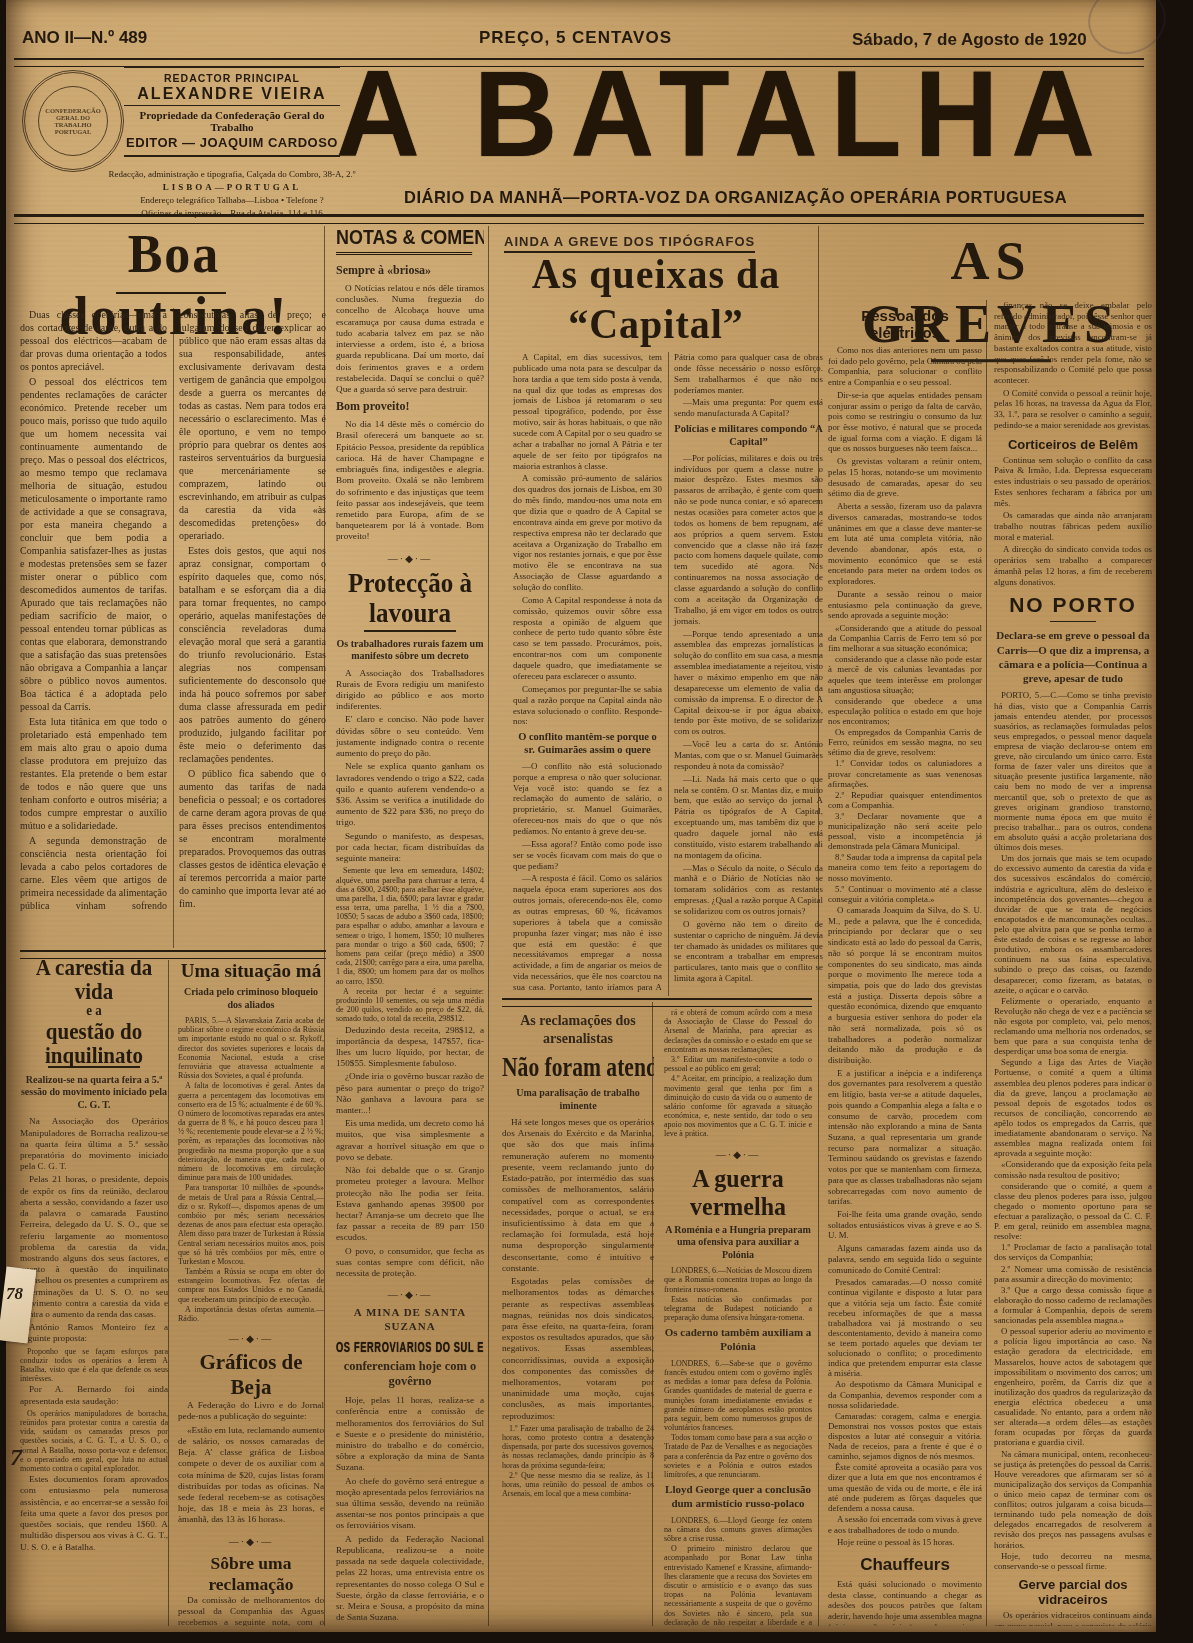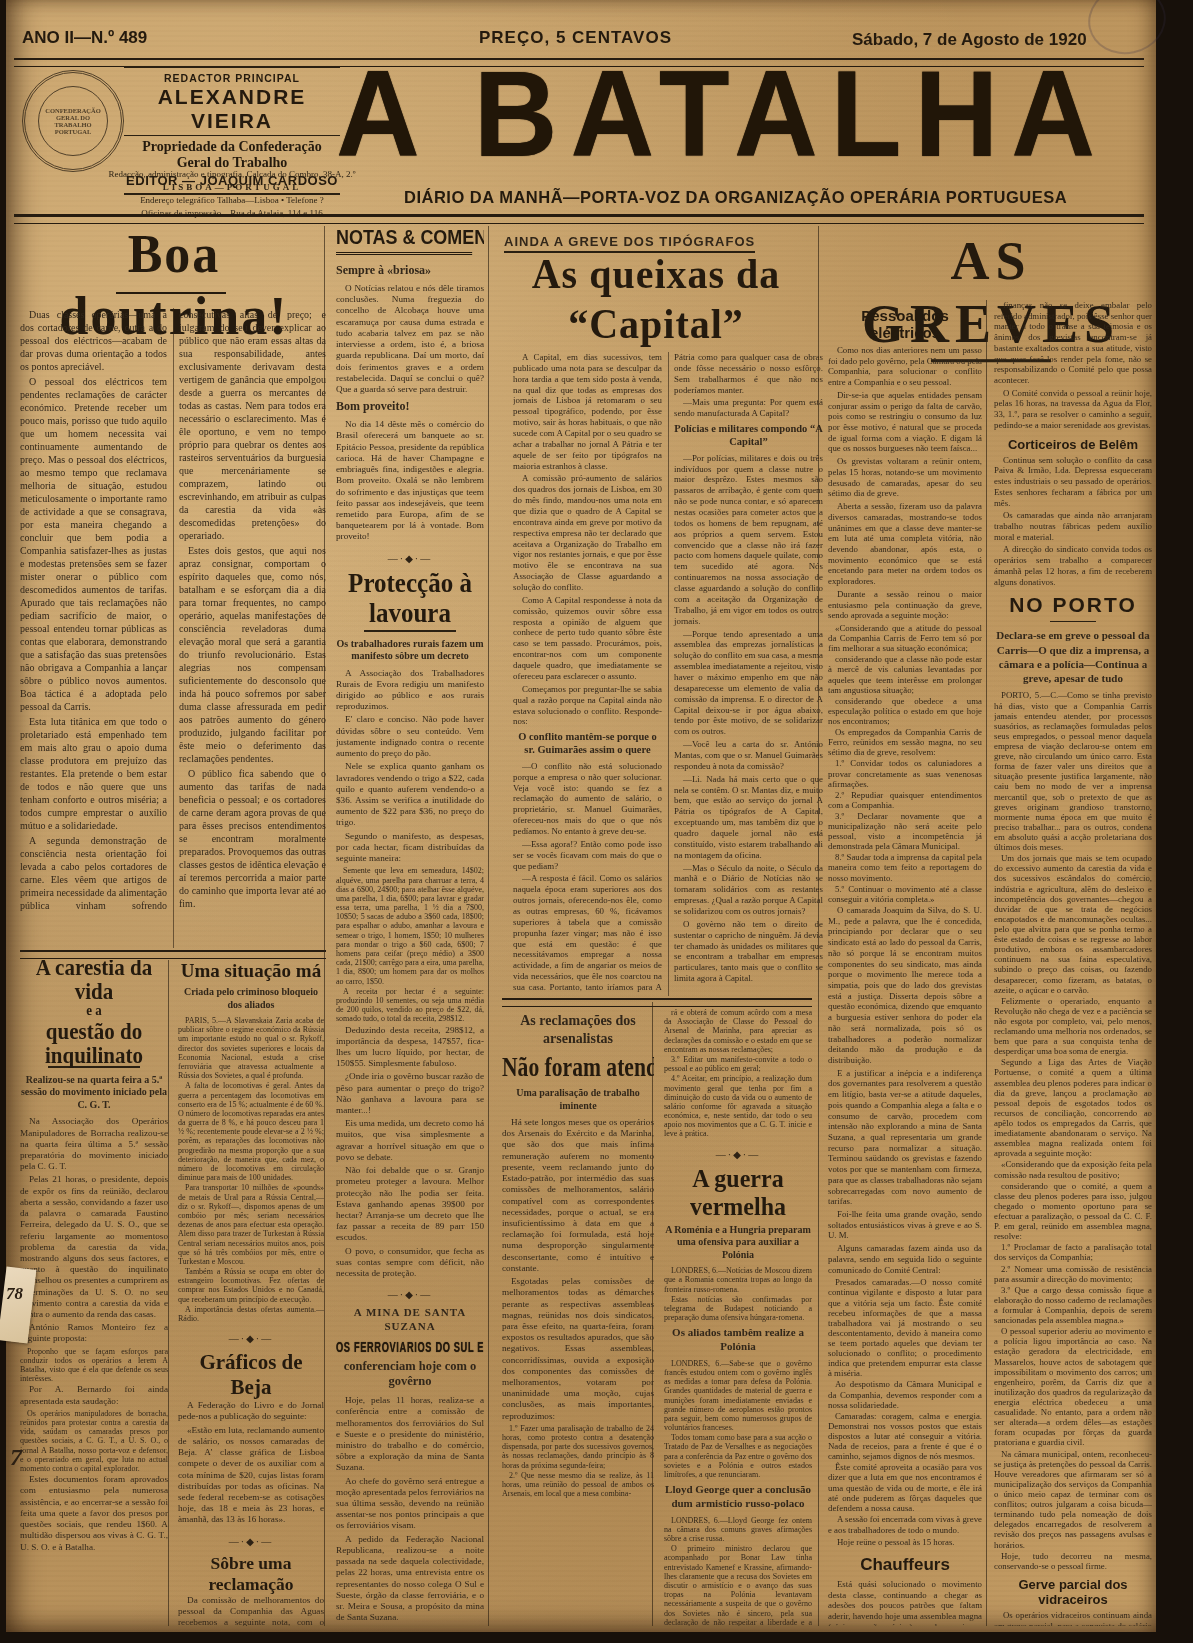--- a/index.html
+++ b/index.html
@@ -20,22 +20,22 @@
   
   .infobar{position:absolute;left:8px;top:28px;width:1130px;height:28px;font-family:"Liberation Sans",sans-serif;font-weight:bold;font-size:17px;color:#241a0e;}
   .infobar .issue{position:absolute;left:8px;top:0;}
   .infobar .price{position:absolute;left:465px;top:0;letter-spacing:1px;}
   .infobar .date{position:absolute;left:838px;top:2px;}
   .rule-dbl{position:absolute;left:8px;width:1130px;height:6px;border-top:2px solid #261c10;border-bottom:1px solid #261c10;}
   .seal{position:absolute;left:16px;top:70px;width:96px;height:96px;border-radius:50%;border:3px double #3a2d1c;display:flex;flex-direction:column;align-items:center;justify-content:center;text-align:center;font-size:6.5px;font-weight:bold;color:#3a2d1c;opacity:.85;}
   .seal .inner{width:64px;height:64px;border-radius:50%;border:1px solid #3a2d1c;display:flex;flex-direction:column;align-items:center;justify-content:center;padding:2px;}
   .mast-info{position:absolute;left:118px;top:66px;width:216px;text-align:center;border-top:2px solid #2a2012;border-bottom:2px solid #2a2012;padding:4px 0 5px;color:#241a0e;}
   .mi-label{font-family:"Liberation Sans",sans-serif;font-weight:bold;font-size:10.5px;letter-spacing:1px;}
-  .mi-name{font-family:"Liberation Sans",sans-serif;font-weight:bold;font-size:21px;letter-spacing:2px;margin:1px 0 2px;}
-  .mi-prop{font-weight:bold;font-size:14px;border-top:1px solid #2a2012;padding-top:3px;}
+  .mi-name{font-family:"Liberation Sans",sans-serif;font-weight:bold;font-size:16px;letter-spacing:2px;margin:1px 0 2px;}
+  .mi-prop{font-weight:bold;font-size:11px;border-top:1px solid #2a2012;padding-top:3px;}
   .mi-editor{font-family:"Liberation Sans",sans-serif;font-weight:bold;font-size:13px;margin-top:2px;letter-spacing:.5px;}
   .mast-addr{position:absolute;left:100px;top:168px;width:252px;text-align:center;font-size:9px;color:#2c2214;line-height:1.45;}
   .mast-addr .caps{font-weight:bold;letter-spacing:3px;}
   .title{position:absolute;left:330px;top:52px;width:822px;margin:0;font-family:"Liberation Sans",sans-serif;font-weight:bold;font-size:116px;line-height:1;letter-spacing:13px;color:#211608;transform:scaleY(1.06);transform-origin:top left;text-shadow:0 0 1px #211608;white-space:nowrap;}
   .subtitle{position:absolute;left:398px;top:188px;width:744px;font-family:"Liberation Sans",sans-serif;font-weight:bold;font-size:16.5px;letter-spacing:.5px;color:#241a0e;white-space:nowrap;}
   
   .col{position:absolute;overflow:hidden;}
   .bodytext p{margin:0 0 2px;text-indent:9px;text-align:justify;font-size:9.2px;line-height:1.22;}
   .fine p{font-size:8px;line-height:1.15;margin:0 0 1px;text-indent:7px;text-align:justify;}
   .lead p{font-size:10px;line-height:1.3;}
@@ -196,21 +196,21 @@
       </div>
     <div class="subh" style="text-align:left;font-size:12px;">Bom proveito!</div>
     <div>
         <p>No dia 14 dêste mês o comércio do Brasil oferecerá um banquete ao sr. Epitácio Pessoa, presidente da república carioca. Há de haver Champagne e embriaguês fina, indigestões e alegria. Bom proveito. Oxalá se não lembrem do sofrimento e das injustiças que teem feito passar aos indesejáveis, que teem remetido para Europa, afim de se banquetearem por lá à vontade. Bom proveito!</p>
       </div>
     <div class="orn"></div>
     <h3 class="display prot-h">Protecção à lavoura</h3>
     <div class="hl-rule"></div>
     <div class="subh">Os trabalhadores rurais fazem um manifesto sôbre um decreto</div>
     <div>
-        <p>A Associação dos Trabalhadores Rurais de Evora redigiu um manifesto dirigido ao público e aos rurais reproduzimos.</p>
+        <p>A Associação dos Trabalhadores Rurais de Evora redigiu um manifesto dirigido ao público e aos morto indiferentes.</p>
         <p>E' claro e conciso. Não pode haver dúvidas sôbre o seu conteúdo. Vem justamente indignado contra o recente aumento do preço do pão.</p>
         <p>Nele se explica quanto ganham os lavradores vendendo o trigo a $22, cada quilo e quanto auferem vendendo-o a $36. Assim se verifica a inutilidade do aumento de $22 para $36, no preço do trigo.</p>
         <p>Segundo o manifesto, as despesas, por cada hectar, ficam distribuídas da seguinte maneira:</p>
       </div>
     <div class="fine">
         <p>Semente que leva em semeadura, 14$02; alquéve, uma parelha para charruar a terra, 4 dias a 6$00, 24$00; para atelhar êsse alquéve, uma parelha, 1 dia, 6$00; para lavrar e gradar essa terra, uma parelha, 1 ½ dia a 7$00, 10$50; 5 sacas de adubo a 3$60 cada, 18$00; para espalhar o adubo, amanhar a lavoura e semear o trigo, 1 homem, 1$50; 10 mulheres para mondar o trigo a $60 cada, 6$00; 7 homens para ceifar (preço médio) a 3$00 cada, 21$00; carrêgo para a eira, uma parelha, 1 dia, 8$00; um homem para dar os molhos ao carro, 1$50.</p>
         <p>A receita por hectar é a seguinte: produzindo 10 sementes, ou seja uma média de 200 quilos, vendido ao preço de $22, dá, somado tudo, o total da receita, 298$12.</p>
       </div>
     <div>
         <p>Deduzindo desta receita, 298$12, a importância da despesa, 147$57, fica-lhes um lucro líquido, por hectar, de 150$55. Simplesmente fabuloso.</p>
@@ -281,21 +281,21 @@
         <p>3.º Editar um manifesto-convite a todo o pessoal e ao público em geral;</p>
         <p>4.º Aceitar, em princípio, a realização dum movimento geral que tenha por fim a diminuição do custo da vida ou o aumento de salário conforme fôr agravada a situação económica, e, neste sentido, dar todo o seu apoio nos movimentos que a C. G. T. inicie e leve à prática.</p>
       </div>
     <div class="orn"></div>
     <h3 class="display guerra-h">A guerra vermelha</h3>
     <div class="subh">A Roménia e a Hungria preparam uma ofensiva para auxiliar a Polónia</div>
     <div class="fine">
         <p>LONDRES, 6.—Notícias de Moscou dizem que a Romania concentra tropas ao longo da fronteira russo-romena.</p>
         <p>Estas notícias são confirmadas por telegrama de Budapest noticiando a preparação duma ofensiva húngara-romena.</p>
       </div>
-    <div class="subh" style="font-size:11px;">Os aliados tambêm realize a Polónia</div>
+    <div class="subh" style="font-size:11px;">Os caderno tambêm auxiliam a Polónia</div>
     <div class="fine">
         <p>LONDRES, 6.—Sabe-se que o govêrno francês estudou ontem com o govêrno inglês as medidas a tomar para defesa da Polónia. Grandes quantidades de material de guerra e munições foram imediatamente enviadas e grande número de aeroplanos estão prontos para seguir, bem como numerosos grupos de voluntários franceses.</p>
         <p>Todos tomam como base para a sua acção o Tratado de Paz de Versalhes e as negociações para a conferência da Paz entre o govêrno dos sovietes e a Polónia e outros estados limítrofes, a que renunciaram.</p>
       </div>
     <div class="subh" style="font-size:11px;">Lloyd George quer a conclusão dum armistício russo-polaco</div>
     <div class="fine">
         <p>LONDRES, 6.—Lloyd George fez ontem na câmara dos comuns graves afirmações sôbre a crise russa.</p>
         <p>O primeiro ministro declarou que acompanhado por Bonar Law tinha entrevistado Kamenef e Krassine, afirmando-lhes claramente que a recusa dos Sovietes em discutir o armistício e o avanço das suas tropas na Polónia levantavam necessáriamente a suspeita de que o govêrno dos Sovietes não é sincero, pela sua declaração de não respeitar a liberdade e a independência da Polónia.</p>
       </div>
 

